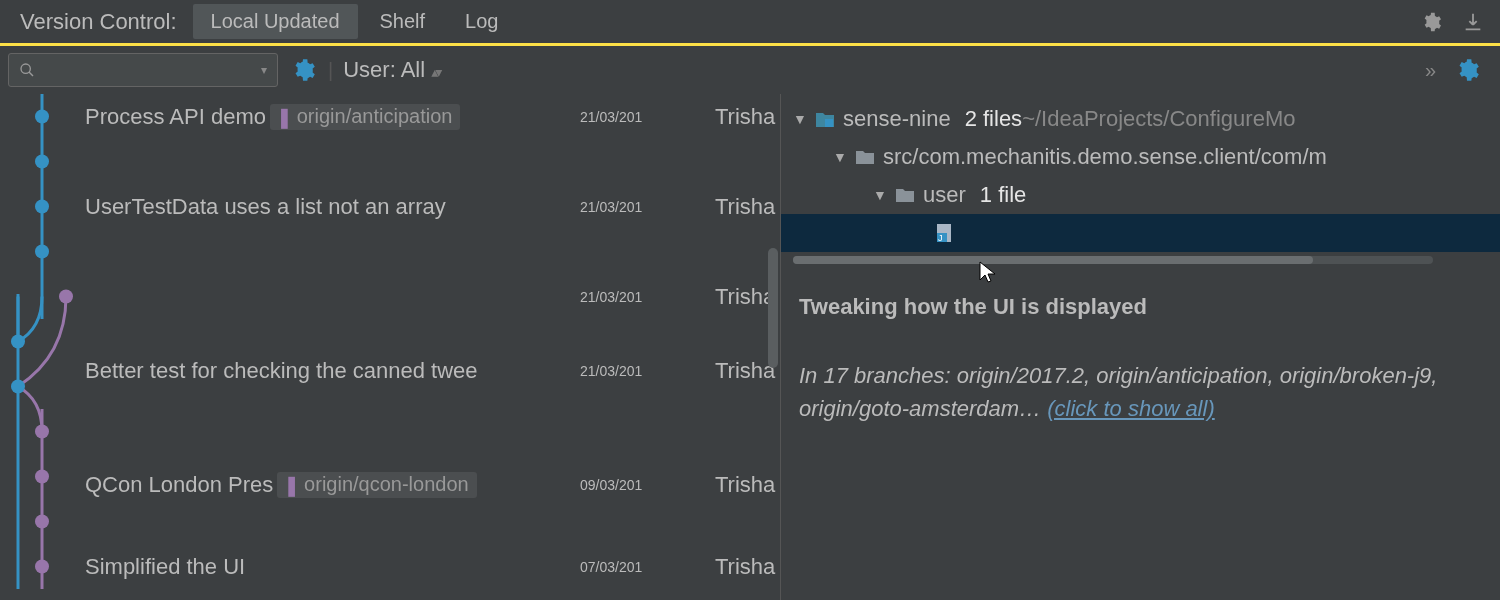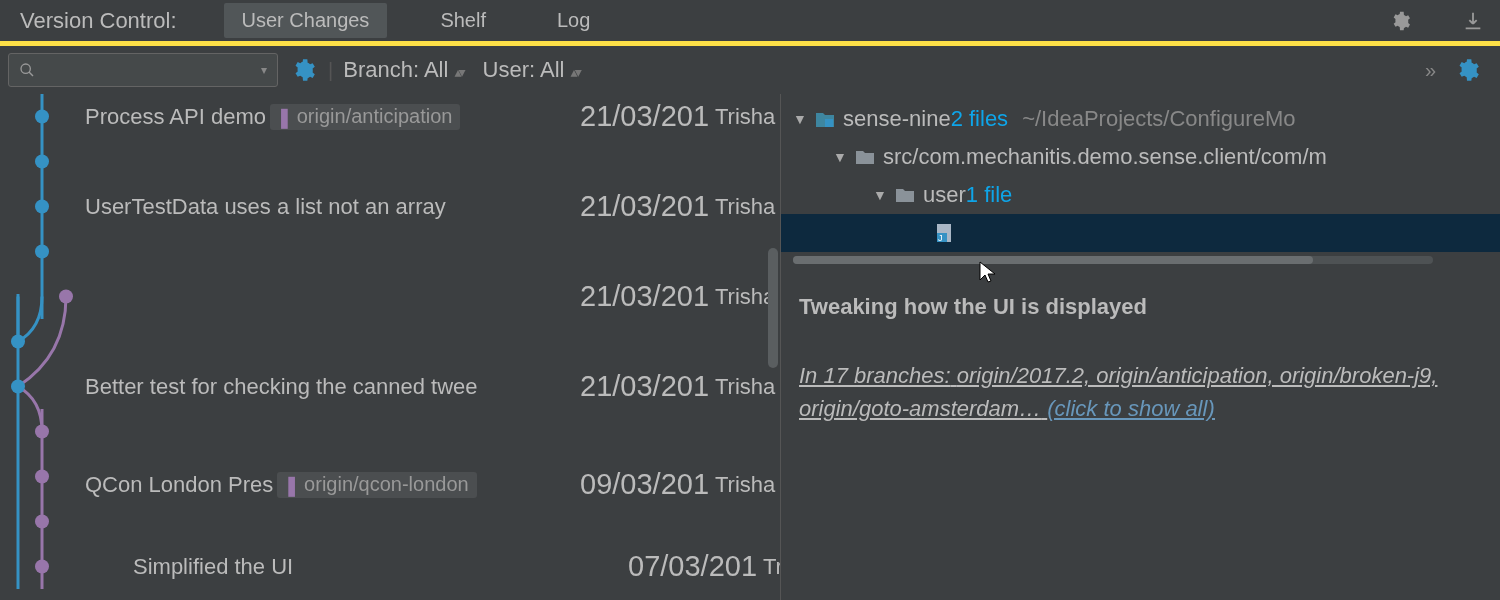--- a/index.html
+++ b/index.html
@@ -13,21 +13,21 @@
     --tag-bg:#4b4e50;
     --link:#6897bb;
     --purple:#9876aa;
     --teal:#3592c4;
     --mono:Menlo, Consolas, 'DejaVu Sans Mono', monospace;
   }
   *{box-sizing:border-box;margin:0;padding:0;font-family:'Segoe UI',Arial,sans-serif;}
   body{background:var(--bg);color:var(--fg);font-size:20px;overflow:hidden;width:1500px;height:600px;}
   
   
-  .tabbar{height:46px;display:flex;align-items:center;padding:0 6px;background:var(--bg);border-bottom:5px solid #fde047;gap:31px;}
+  .tabbar{height:46px;display:flex;align-items:center;padding:0 6px;background:var(--bg);border-bottom:3px solid #fde047;}
   .tabbar .title{color:var(--fg);padding:0 14px;font-size:22px;}
   .tabbar .tab{padding:6px 18px;margin:0 2px;color:var(--fg);cursor:pointer;border-radius:2px;background:#4b4e50;}
   .tabbar .tab.active{background:#515658;}
   .tabbar .tab.inactive{background:transparent;}
   .tabbar .spacer{flex:1;}
   .tabbar .rtool{padding:0 10px;color:#999;}
 
   
   .filterbar{height:48px;display:flex;align-items:center;padding:0 8px;background:var(--bg);}
   .searchbox{width:270px;height:34px;background:#45494a;border:1px solid #646464;border-radius:3px;display:flex;align-items:center;padding:0 10px;color:#888;font-size:18px;}
@@ -40,67 +40,67 @@
   
   .split{display:flex;height:calc(600px - 46px - 48px);}
   .left{width:780px;overflow:hidden;position:relative;}
   .right{flex:1;display:flex;flex-direction:column;border-left:1px solid #555;overflow:hidden;}
 
   
   .commits{position:relative;}
   .commit-row{display:flex;align-items:center;height:45px;padding-left:85px;position:relative;white-space:nowrap;overflow:hidden;}
   .commit-row .msg{flex:0 0 auto;max-width:500px;overflow:hidden;text-overflow:ellipsis;color:var(--fg);font-size:22px;padding-right:8px;}
   .commit-row.cut .msg{display:flex;align-items:center;}
-  .commit-row .date{position:absolute;left:580px;color:var(--fg);font-size:29px;}
+  .commit-row .date{position:absolute;left:580px;color:var(--fg);font-size:14px;}
   .commit-row .auth{position:absolute;left:715px;color:var(--fg);font-size:22px;}
   .tag{display:inline-flex;align-items:center;background:var(--tag-bg);border-radius:3px;padding:1px 8px 1px 6px;font-size:20px;color:#999;margin-left:4px;}
   .tag .ticon{color:var(--purple);margin-right:4px;}
 
   
   .graph{position:absolute;left:0;top:0;width:85px;height:100%;}
   
   
   .tree{padding:6px 0;font-size:22px;position:relative;}
   .tree-row{display:flex;align-items:center;height:38px;padding-left:12px;white-space:nowrap;}
   .tree-row.sel{background:var(--selected);}
   .tree-row .arrow{color:#aaa;font-size:14px;margin-right:8px;width:14px;}
   .tree-row .ficon{margin-right:8px;display:inline-flex;}
   .tree-row .fname{color:var(--fg);}
-  .tree-row .extra{color:#0ea5e9;}
-  .tree-row .path{color:var(--fg-dim);margin-left:14px;}
+  .tree-row .extra{color:#e5e5e5;margin-left:14px;}
+  .tree-row .path{color:var(--fg-dim);}
   .indent1{padding-left:52px;}
   .indent2{padding-left:92px;}
   .indent3{padding-left:132px;}
   .tree-scroll{height:8px;background:#4e5254;margin:4px 12px;border-radius:4px;width:640px;position:relative;}
   .tree-scroll .thumb{position:absolute;left:0;top:0;height:8px;width:520px;background:#6a6e70;border-radius:4px;}
 
   
   .details{padding:16px 18px;font-family:var(--mono);font-size:22px;line-height:1.5;color:var(--fg);overflow:hidden;}
   .details .cmsg{font-weight:bold;color:var(--fg);margin-bottom:36px;}
   .details .hash{font-family:var(--mono);}
   .details a{color:var(--link);}
-  .details .branches{font-style:italic;margin-top:32px;text-decoration:underline;}
+  .details .branches{font-style:italic;margin-top:32px;}
   .details .show-all{color:var(--link);text-decoration:underline;font-style:italic;}
   
   
   svg{display:block;}
   
   
   .vscroll{position:absolute;right:0;top:0;width:14px;height:100%;}
   .vscroll .thumb{position:absolute;top:154px;width:10px;left:2px;height:120px;background:#5a5e60;border-radius:5px;}
   
   
   .cursor{position:absolute;left:978px;top:260px;pointer-events:none;}
 </style>
 </head>
 <body>
 
 <div class="tabbar">
   <span class="title">Version Control:</span>
-  <span class="tab active">User Changes</span>
+  <span class="tab active">Local Updated</span>
   <span class="tab inactive">Shelf</span>
   <span class="tab inactive">Log</span>
   <span class="spacer"></span>
   <span class="rtool">
     <svg width="22" height="22" viewBox="0 0 24 24" fill="#999">
         <path d="M12 8a4 4 0 100 8 4 4 0 000-8zm9 4a7 7 0 00-.1-1.3l2-1.6-2-3.4-2.4 1a7 7 0 00-2.2-1.3L16 2h-4l-.3 2.4a7 7 0 00-2.2 1.3l-2.4-1-2 3.4 2 1.6A7 7 0 007 12c0 .4 0 .9.1 1.3l-2 1.6 2 3.4 2.4-1c.7.5 1.4 1 2.2 1.3L12 22h4l.3-2.4a7 7 0 002.2-1.3l2.4 1 2-3.4-2-1.6c.1-.4.1-.9.1-1.3z"></path>
       </svg>
   </span>
   <span class="rtool">
     <svg width="22" height="22" viewBox="0 0 24 24" fill="#999">
@@ -118,21 +118,20 @@
         </svg>
     </span>
     <span style="margin-left:auto;color:#888;font-size:12px;">▾</span>
   </div>
   <span class="gear">
     <svg width="26" height="26" viewBox="0 0 24 24" fill="#3592c4">
         <path d="M12 8a4 4 0 100 8 4 4 0 000-8zm9 4a7 7 0 00-.1-1.3l2-1.6-2-3.4-2.4 1a7 7 0 00-2.2-1.3L16 2h-4l-.3 2.4a7 7 0 00-2.2 1.3l-2.4-1-2 3.4 2 1.6A7 7 0 007 12c0 .4 0 .9.1 1.3l-2 1.6 2 3.4 2.4-1c.7.5 1.4 1 2.2 1.3L12 22h4l.3-2.4a7 7 0 002.2-1.3l2.4 1 2-3.4-2-1.6c.1-.4.1-.9.1-1.3z"></path>
       </svg>
   </span>
   <span style="color:#555;">|</span>
-  <span class="filter-dd"><span>Branch: All</span> <span class="arrows">▴▾</span></span>
   <span class="filter-dd"><span>User: All</span> <span class="arrows">▴▾</span></span>
   <span style="flex:1"></span>
   <span class="chev">»</span>
   <span class="gear">
     <svg width="26" height="26" viewBox="0 0 24 24" fill="#3592c4">
         <path d="M12 8a4 4 0 100 8 4 4 0 000-8zm9 4a7 7 0 00-.1-1.3l2-1.6-2-3.4-2.4 1a7 7 0 00-2.2-1.3L16 2h-4l-.3 2.4a7 7 0 00-2.2 1.3l-2.4-1-2 3.4 2 1.6A7 7 0 007 12c0 .4 0 .9.1 1.3l-2 1.6 2 3.4 2.4-1c.7.5 1.4 1 2.2 1.3L12 22h4l.3-2.4a7 7 0 002.2-1.3l2.4 1 2-3.4-2-1.6c.1-.4.1-.9.1-1.3z"></path>
       </svg>
   </span>
 </div>
 
@@ -147,31 +146,31 @@
         </div>
         <div class="commit-row" style="top: 45px;">
           <span class="msg">UserTestData uses a list not an array</span>
           <span class="date">21/03/201</span>
           <span class="auth">Trisha</span>
         </div>
         <div class="commit-row" style="top: 90px;">
           <span class="date">21/03/201</span>
           <span class="auth">Trisha</span>
         </div>
-        <div class="commit-row" style="top: 135px;">
+        <div class="commit-row" style="top: 119px;">
           <span class="msg">Better test for checking the canned twee</span>
           <span class="date">21/03/201</span>
           <span class="auth">Trisha</span>
         </div>
         <div class="commit-row" style="top: 188px;">
           <span class="msg">QCon London Pres<span class="tag"><span class="ticon">❚</span>origin/qcon-london</span></span>
           <span class="date">09/03/201</span>
           <span class="auth">Trisha</span>
         </div>
-        <div class="commit-row" style="top: 225px; margin-left: 48px;">
+        <div class="commit-row" style="top: 225px;">
           <span class="msg">Simplified the UI</span>
           <span class="date">07/03/201</span>
           <span class="auth">Trisha</span>
         </div>
       </div>
 
     <svg class="graph" id="graph" width="85" height="495">
         <line x1="18" y1="200" x2="18" y2="495" stroke="#3592c4" stroke-width="3"></line>
         <line x1="42" y1="0" x2="42" y2="225" stroke="#3592c4" stroke-width="3"></line>
         <line x1="42" y1="315" x2="42" y2="495" stroke="#9876aa" stroke-width="3"></line>

